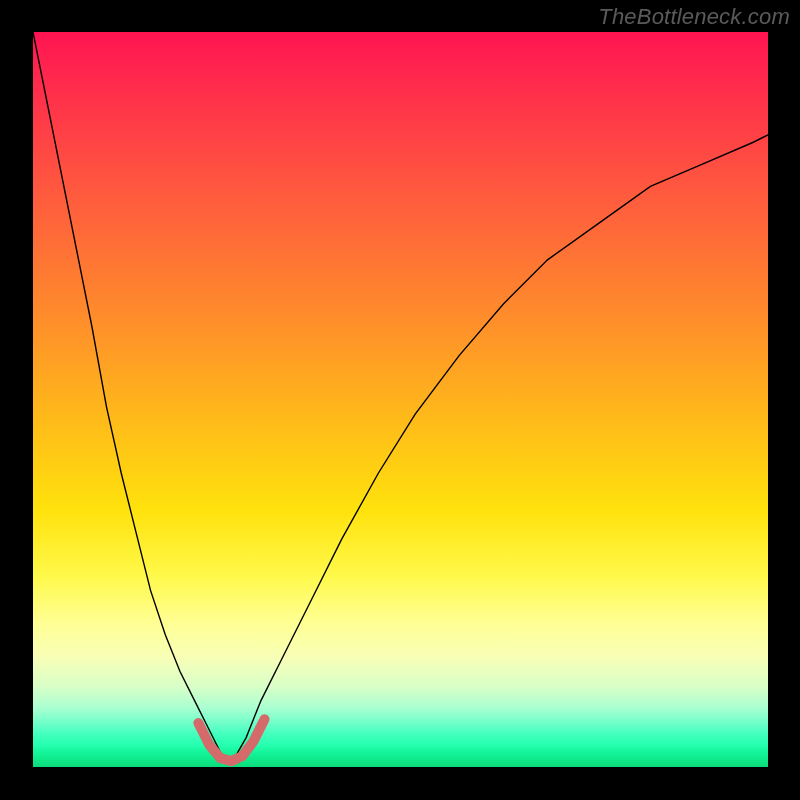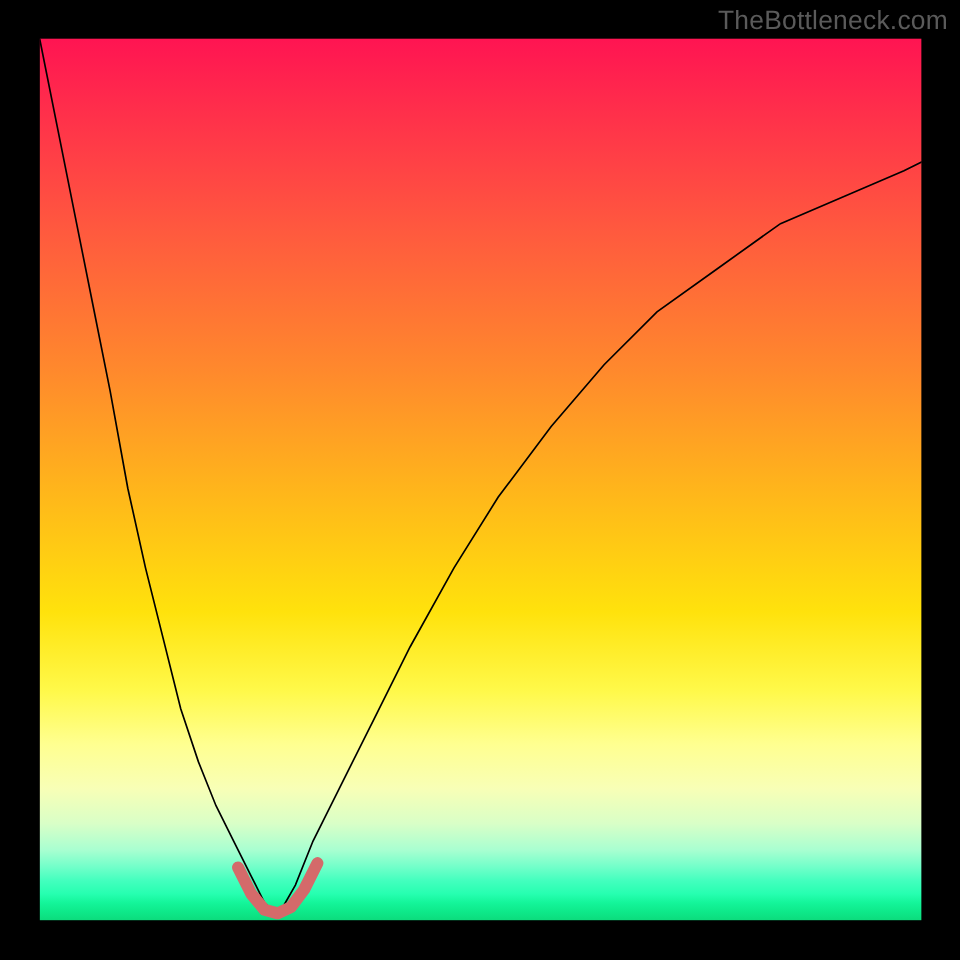--- a/index.html
+++ b/index.html
@@ -19,20 +19,21 @@
   }
   .watermark {
     position: absolute;
     top: 4px;
     right: 10px;
     color: #5a5a5a;
     font-size: 22px;
     font-weight: 500;
     letter-spacing: 0.2px;
     z-index: 10;
+    font-style: italic;
   }
   .plot-area {
     position: absolute;
     left: 33px;
     top: 32px;
     width: 735px;
     height: 735px;
     overflow: hidden;
   }
   .gradient-bg {

